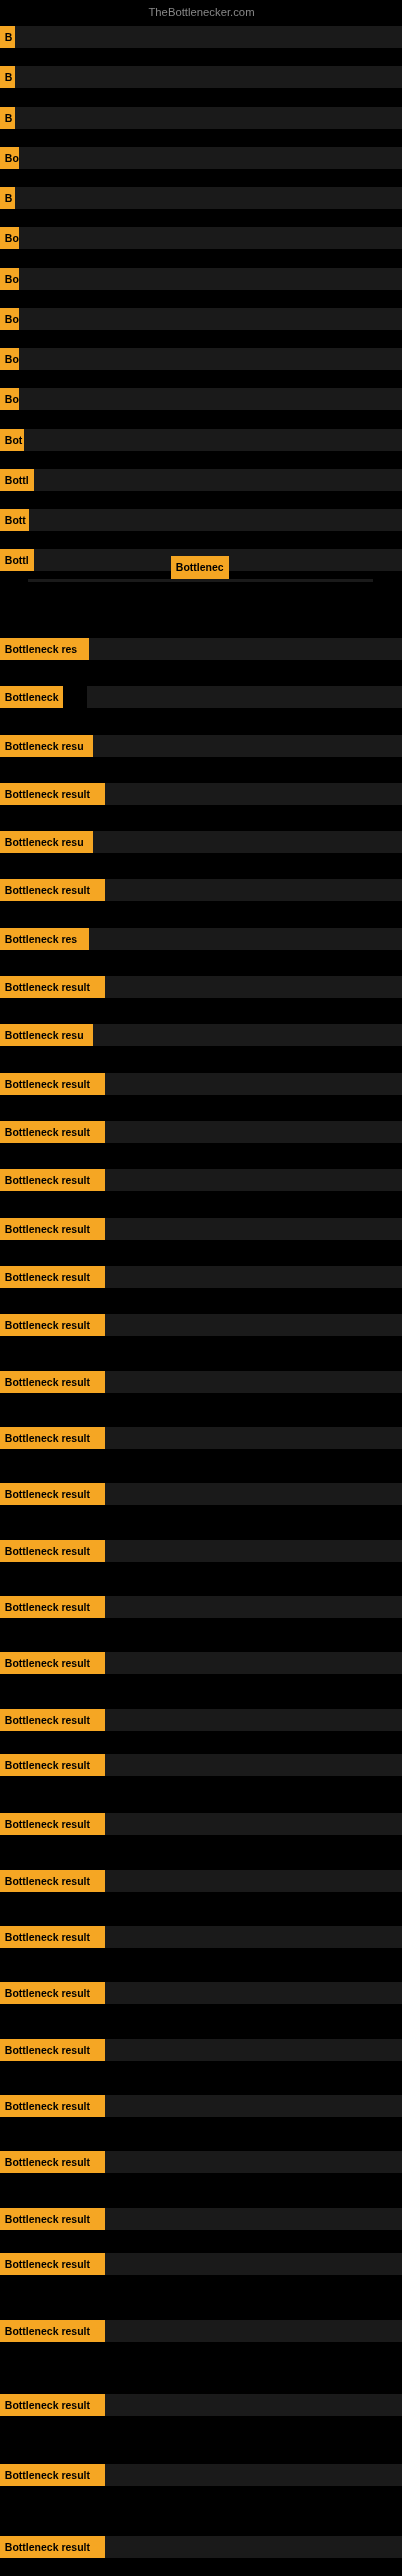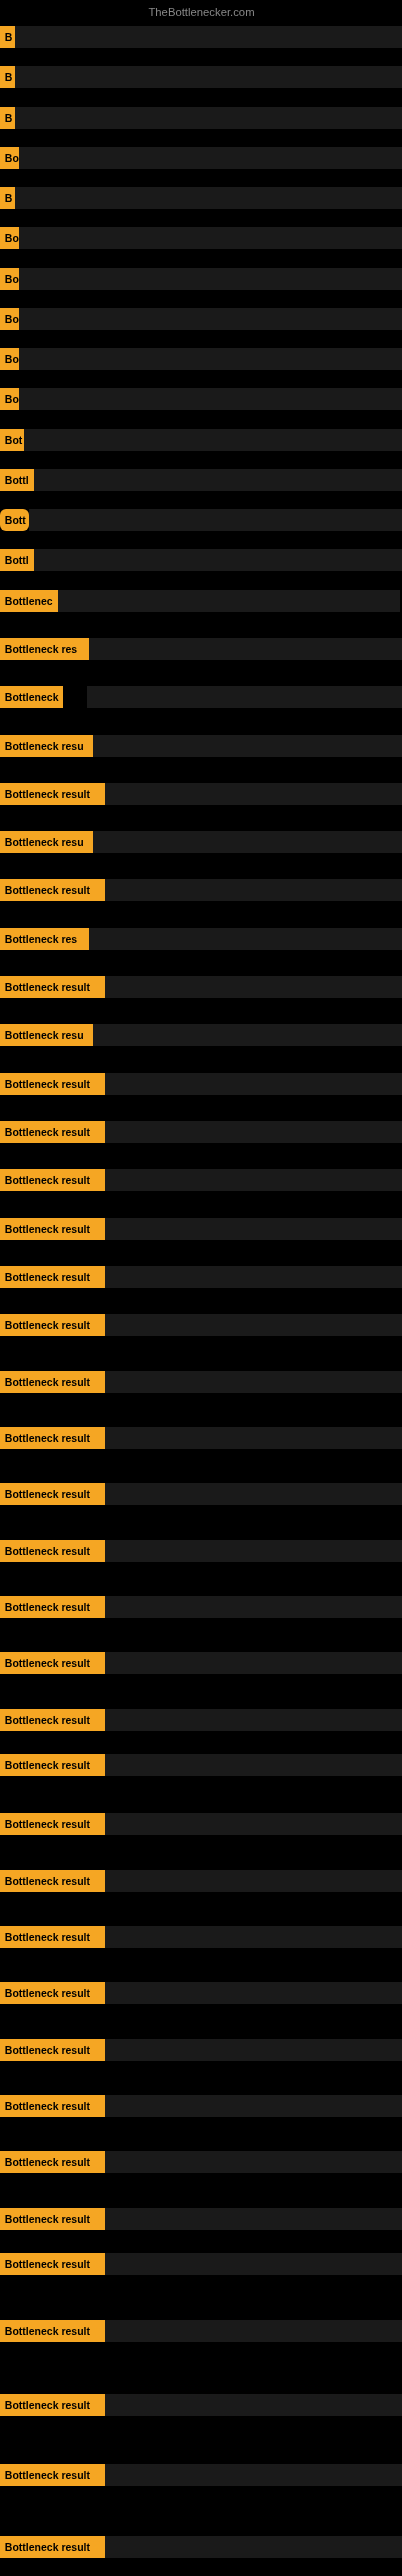--- a/index.html
+++ b/index.html
@@ -97,28 +97,28 @@
     </div>
     <div class="bottleneck-container" style="top: 427px; width: 403px; height: 26px;">
       <div class="bottleneck-label" style="width: 24px; height: 22.5px; display: flex; align-items: center;">Bot</div>
       <div class="bottleneck-bar-bg" style="width: 378px;"></div>
     </div>
     <div class="bottleneck-container" style="top: 467px; width: 403px; height: 26px;">
       <div class="bottleneck-label" style="width: 34px; height: 22.5px; display: flex; align-items: center;">Bottl</div>
       <div class="bottleneck-bar-bg" style="width: 369px;"></div>
     </div>
     <div class="bottleneck-container" style="top: 507px; width: 403px; height: 26px;">
-      <div class="bottleneck-label" style="width: 29px; height: 22.5px; display: flex; align-items: center; border-radius: 6px;">Bott</div>
+      <div class="bottleneck-label" style="width: 29px; height: 22.5px; display: flex; align-items: center;">Bott</div>
       <div class="bottleneck-bar-bg" style="width: 374px;"></div>
     </div>
     <div class="bottleneck-container" style="top: 547px; width: 403px; height: 26px;">
       <div class="bottleneck-label" style="width: 34px; height: 22.5px; display: flex; align-items: center;">Bottl</div>
       <div class="bottleneck-bar-bg" style="width: 369px;"></div>
     </div>
-    <div class="bottleneck-container" style="top: 588px; width: 400px; height: 26px;">
+    <div class="bottleneck-container" style="top: 556px; width: 400px; height: 26px; flex-direction: column;">
       <div class="bottleneck-label" style="width: 58px; height: 22.5px; display: flex; align-items: center;">Bottlenec</div>
       <div class="bottleneck-bar-bg" style="width: 345px;"></div>
     </div>
     <div class="bottleneck-container" style="top: 636px; width: 403px; height: 26px;">
       <div class="bottleneck-label" style="width: 89px; height: 22.5px; display: flex; align-items: center;">Bottleneck res</div>
       <div class="bottleneck-bar-bg" style="width: 314px;"></div>
     </div>
     <div class="bottleneck-container" style="top: 684px; width: 403px; height: 26px; gap: 24px;">
       <div class="bottleneck-label" style="width: 63px; height: 22.5px; display: flex; align-items: center;">Bottleneck</div>
       <div class="bottleneck-bar-bg" style="width: 340px;"></div>

